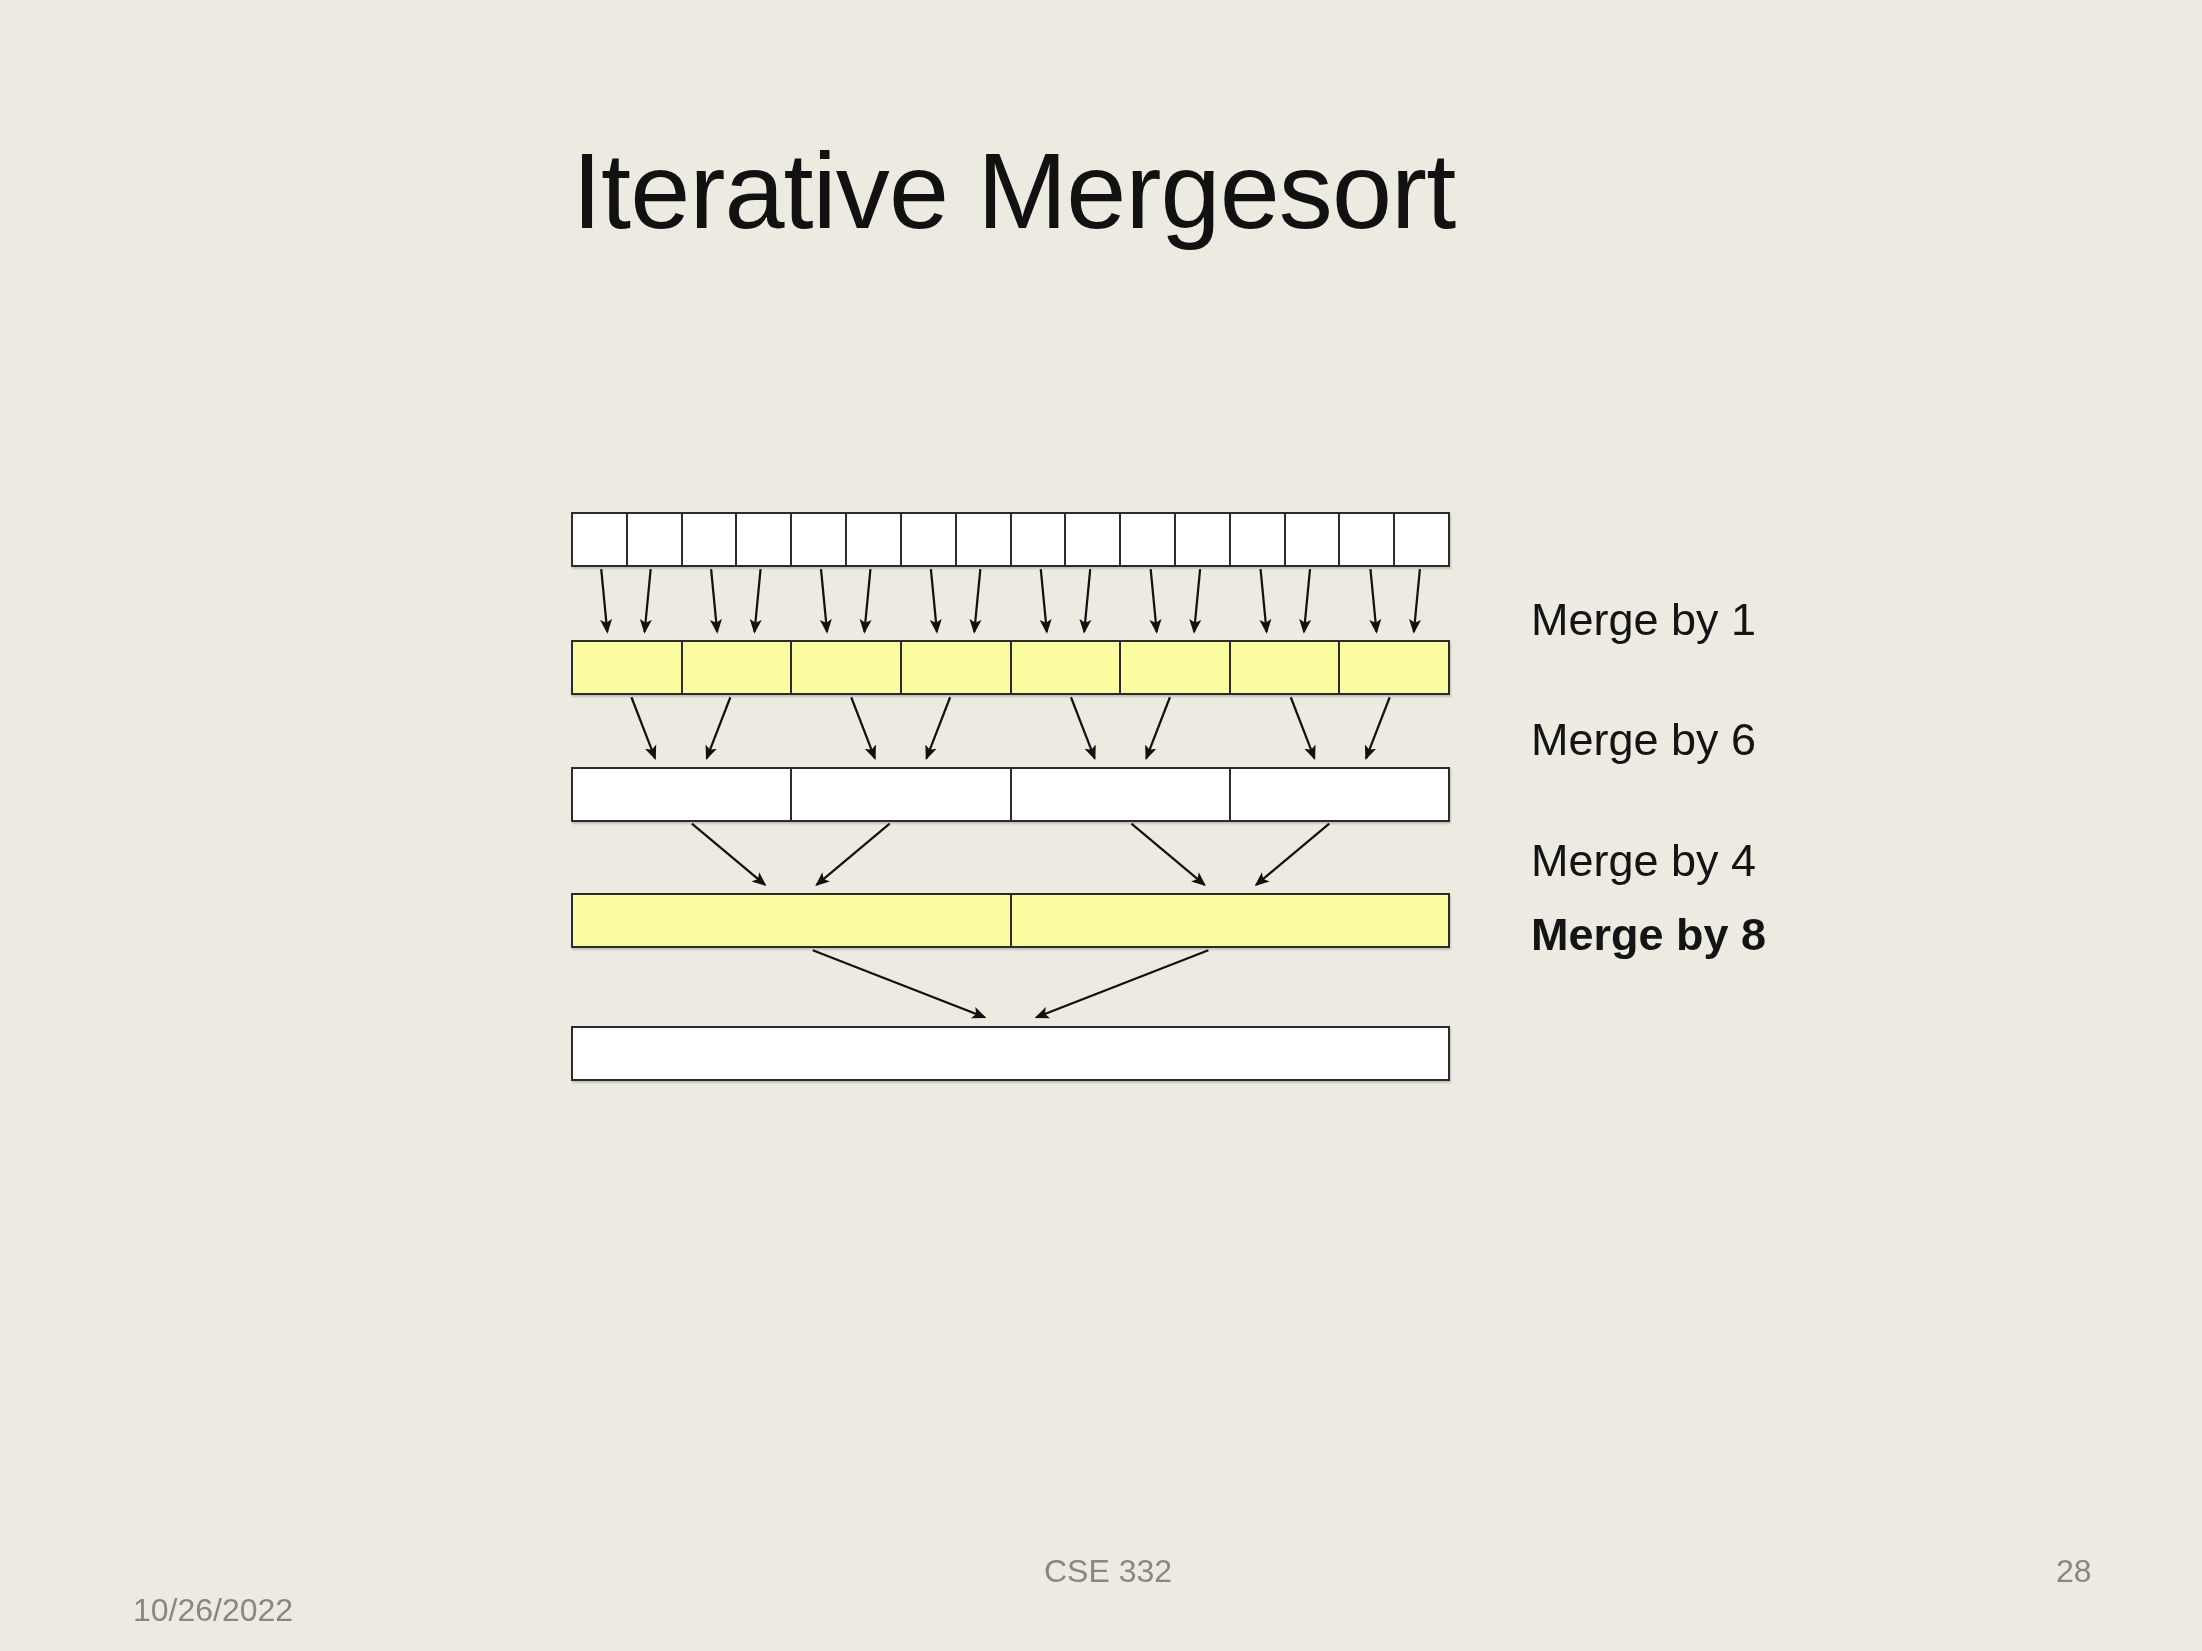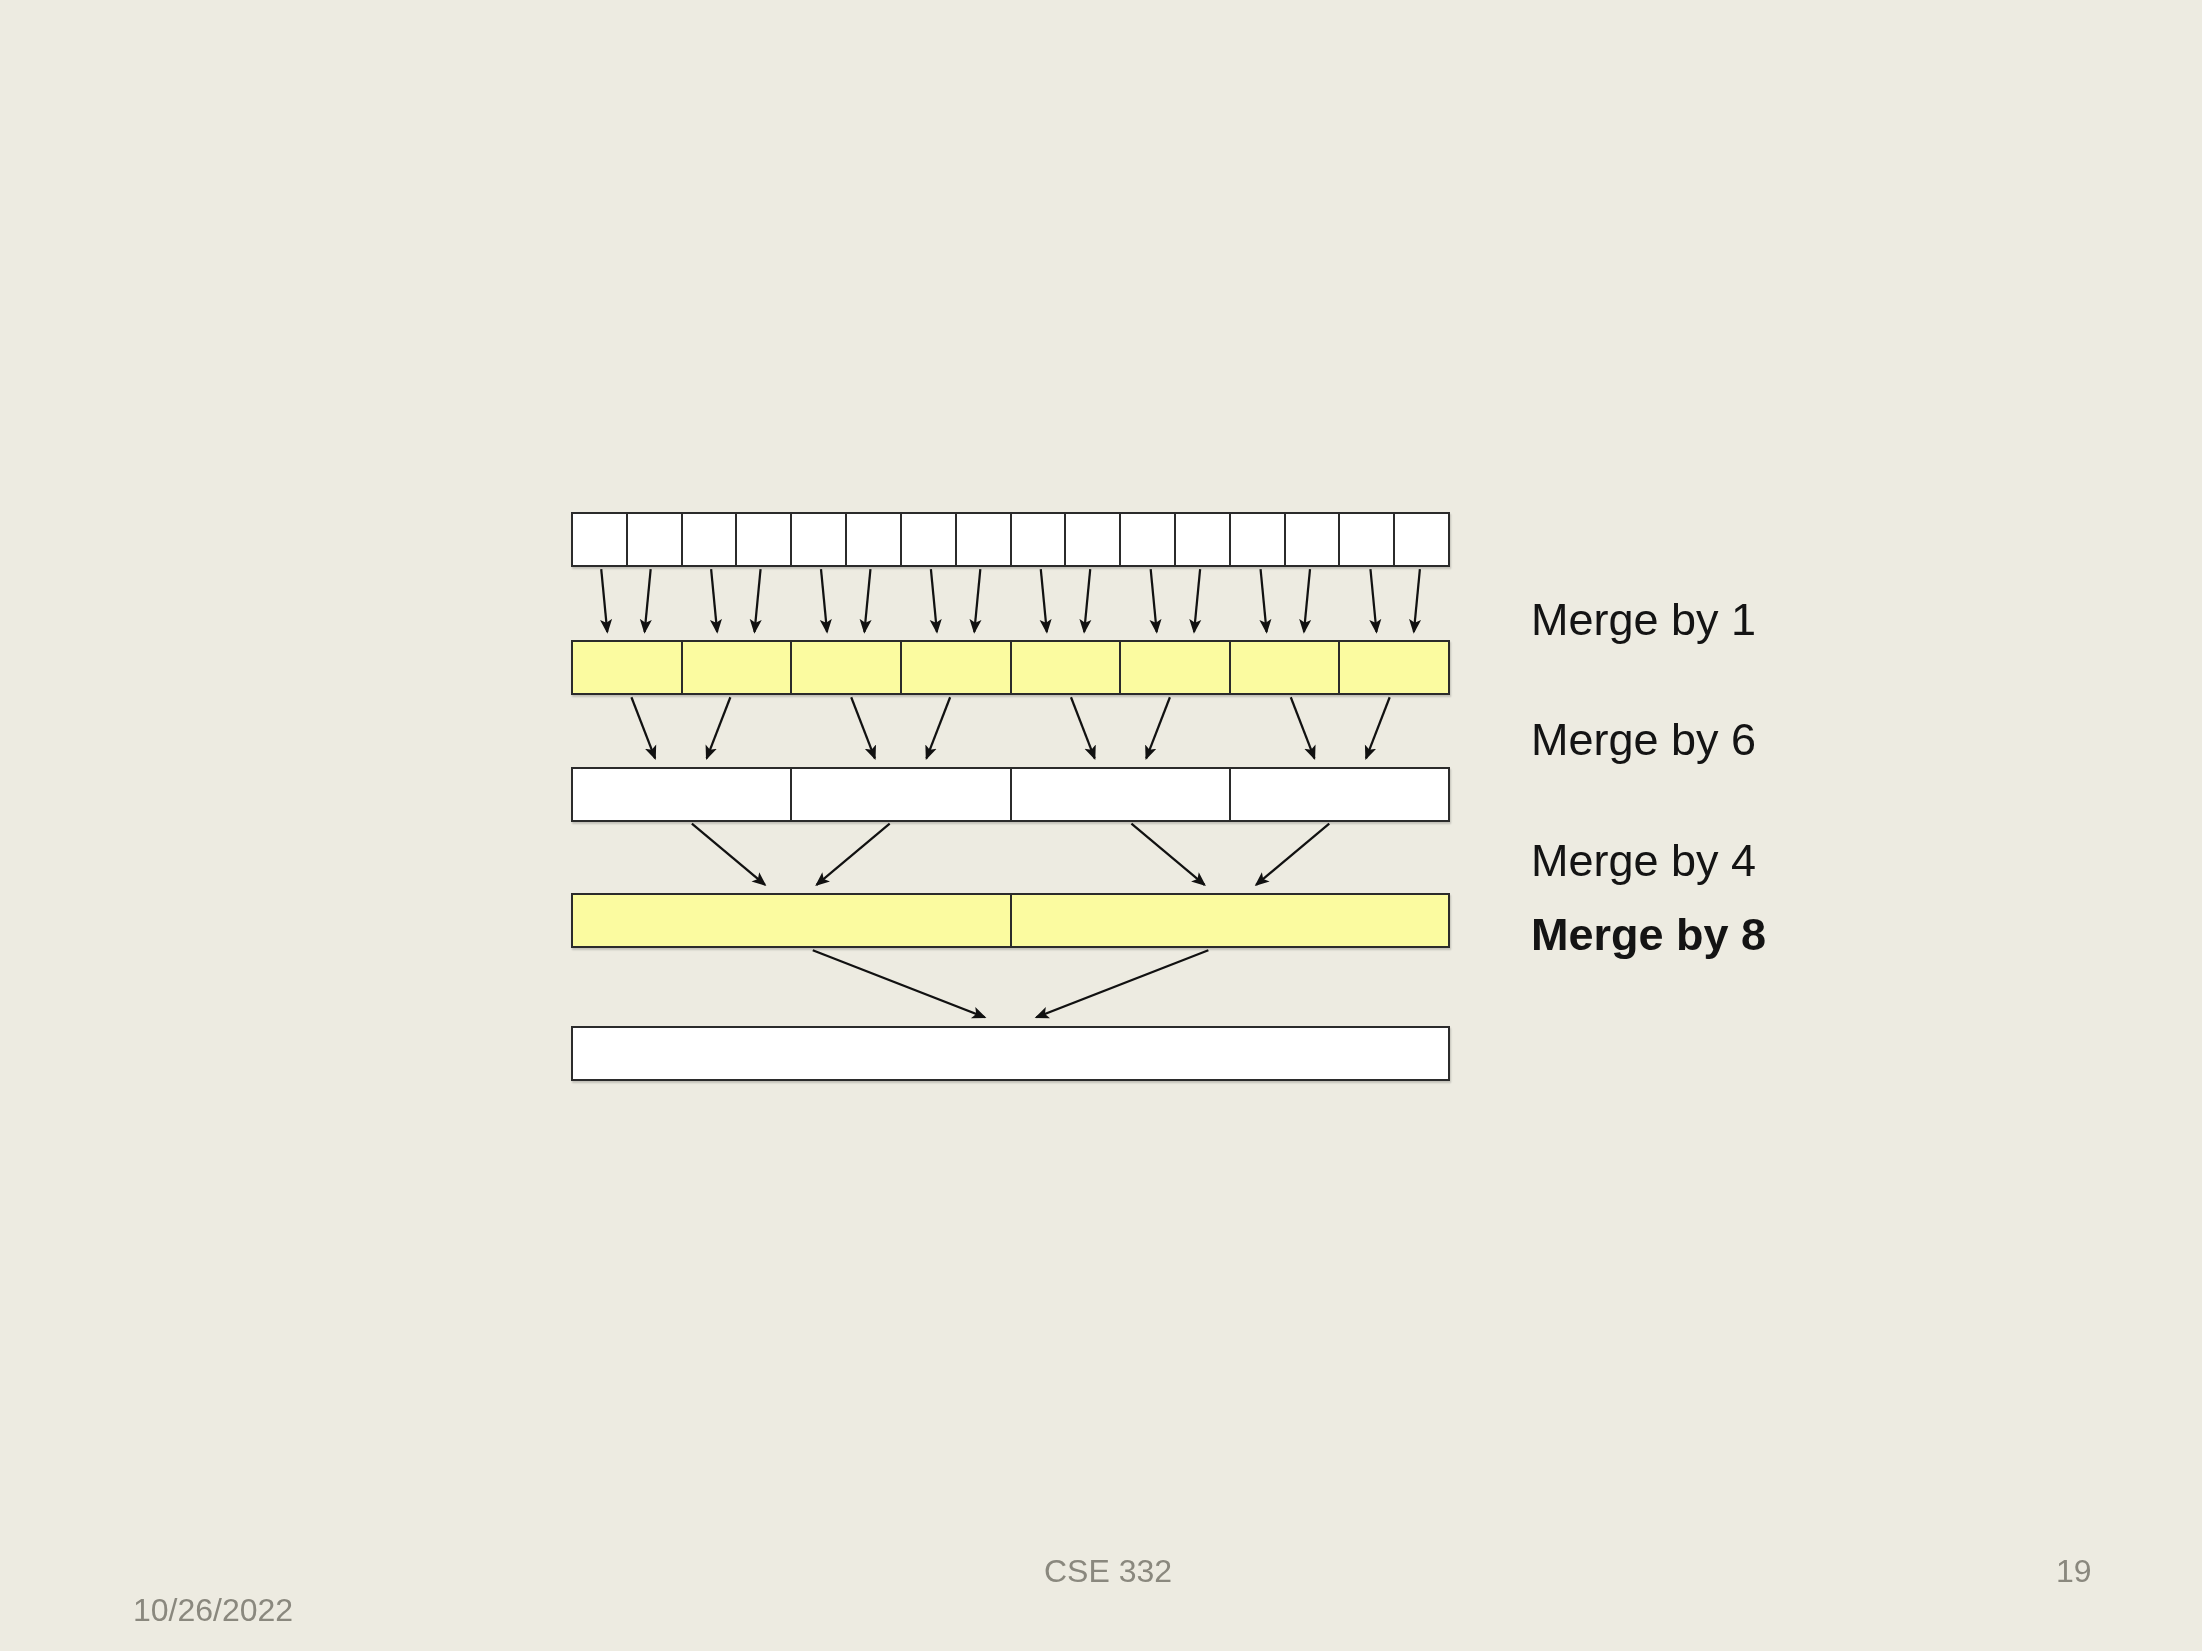--- a/index.html
+++ b/index.html
@@ -107,20 +107,21 @@
   }
   #footer-date  { left: 133px; margin-top: 39px; }
   #footer-course{ left: 1044px; }
   #footer-page  { left: 2056px; }
 </style>
 </head>
 <body>
 
 <div id="slide">
 
+  <div id="slide-title">Iterative Mergesort</div>
 
   <div id="diagram">
 
     <div class="array-row row-white" id="row-0">
         <div class="cell"></div>
         <div class="cell"></div>
         <div class="cell"></div>
         <div class="cell"></div>
         <div class="cell"></div>
         <div class="cell"></div>
@@ -200,16 +201,16 @@
     </svg>
   </div>
 
   <div class="merge-label" id="merge-label-0">Merge by 1</div>
   <div class="merge-label" id="merge-label-1">Merge by 6</div>
   <div class="merge-label" id="merge-label-2">Merge by 4</div>
   <div class="merge-label" id="merge-label-3">Merge by 8</div>
 
   <div class="footer-text" id="footer-date">10/26/2022</div>
   <div class="footer-text" id="footer-course">CSE 332</div>
-  <div class="footer-text" id="footer-page">19</div>
+  <div class="footer-text" id="footer-page">28</div>
 
 </div>
 
 
 </body></html>

